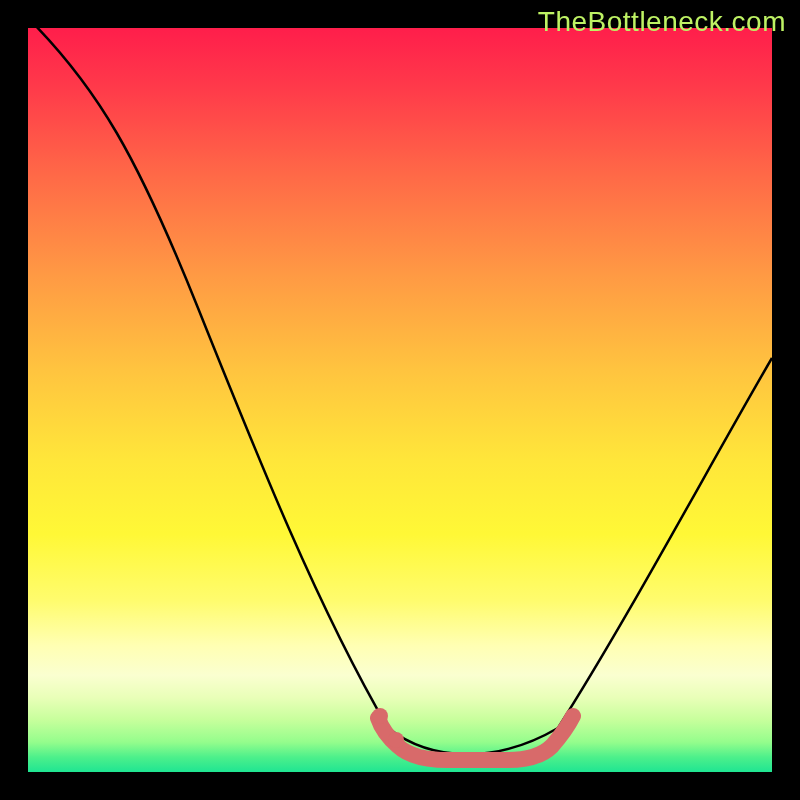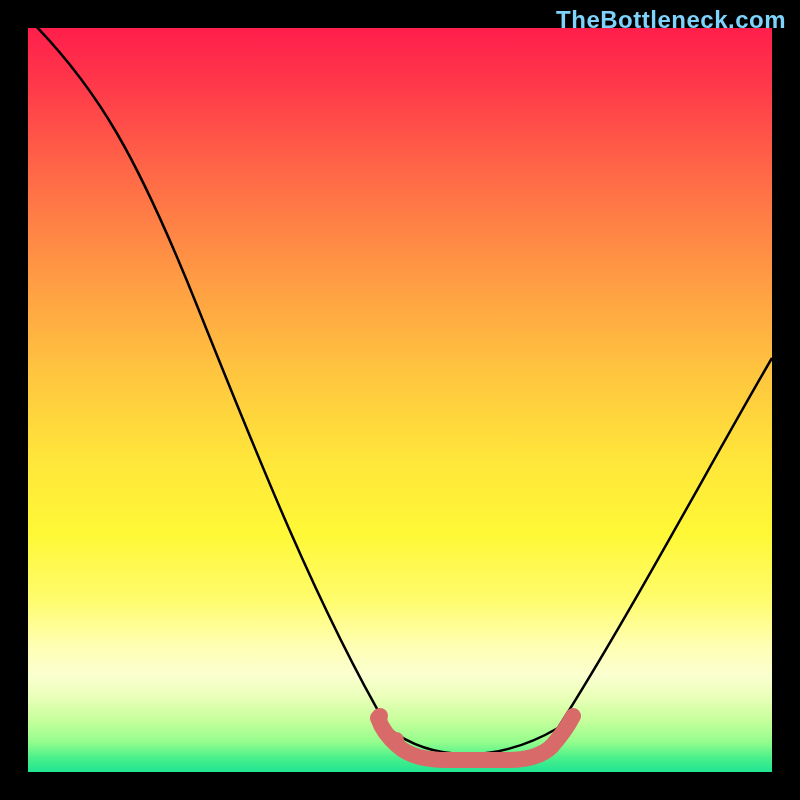--- a/index.html
+++ b/index.html
@@ -14,23 +14,23 @@
   .outer {
     width: 800px;
     height: 800px;
     background: #000;
     position: relative;
   }
   .watermark {
     position: absolute;
     top: 6px;
     right: 14px;
-    color: #7dd3fc;
-    font-size: 24px;
-    font-weight: 700;
+    color: #bef264;
+    font-size: 28px;
+    font-weight: 400;
     letter-spacing: 0.5px;
     z-index: 4;
   }
   .plot-area {
     position: absolute;
     left: 28px;
     top: 28px;
     width: 744px;
     height: 744px;
     overflow: hidden;

